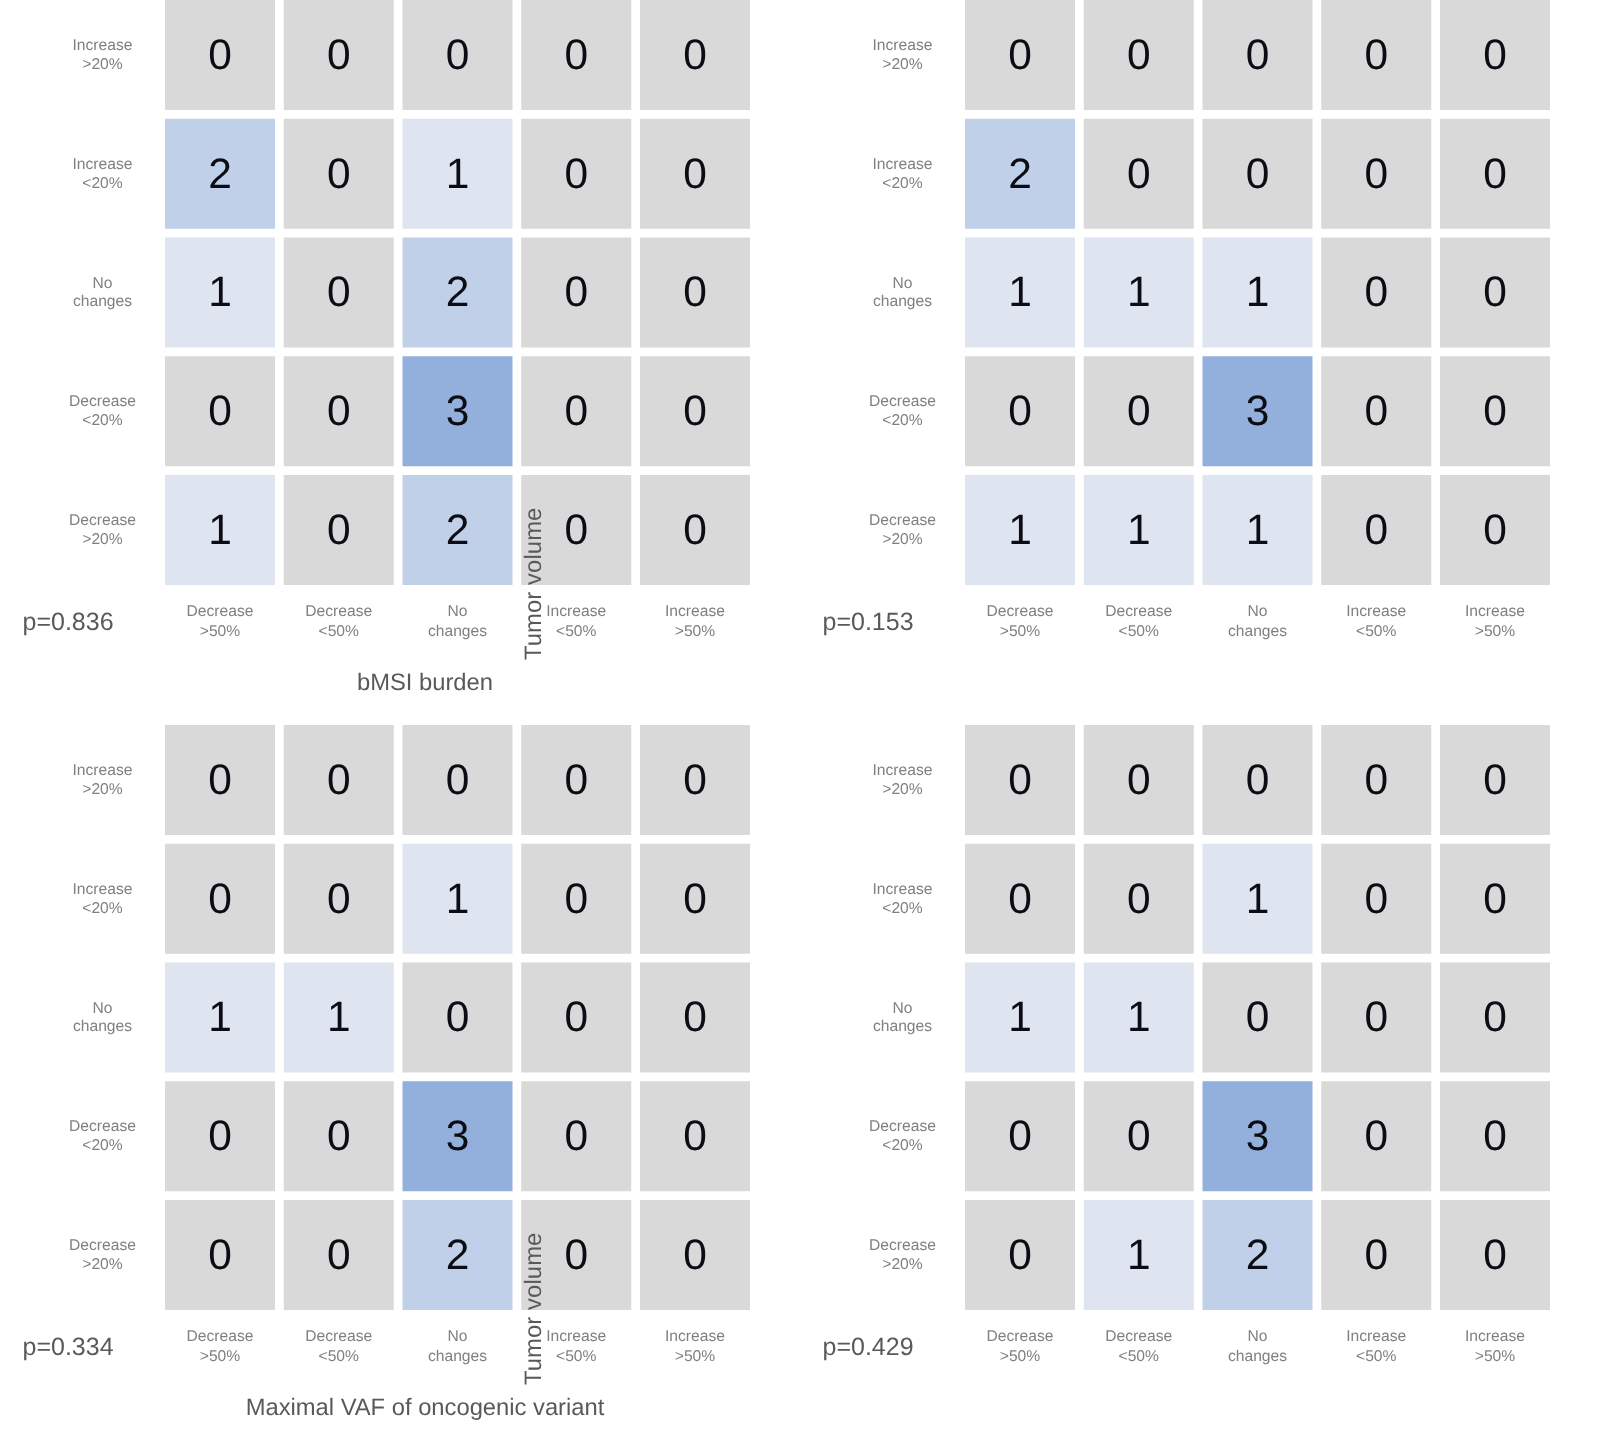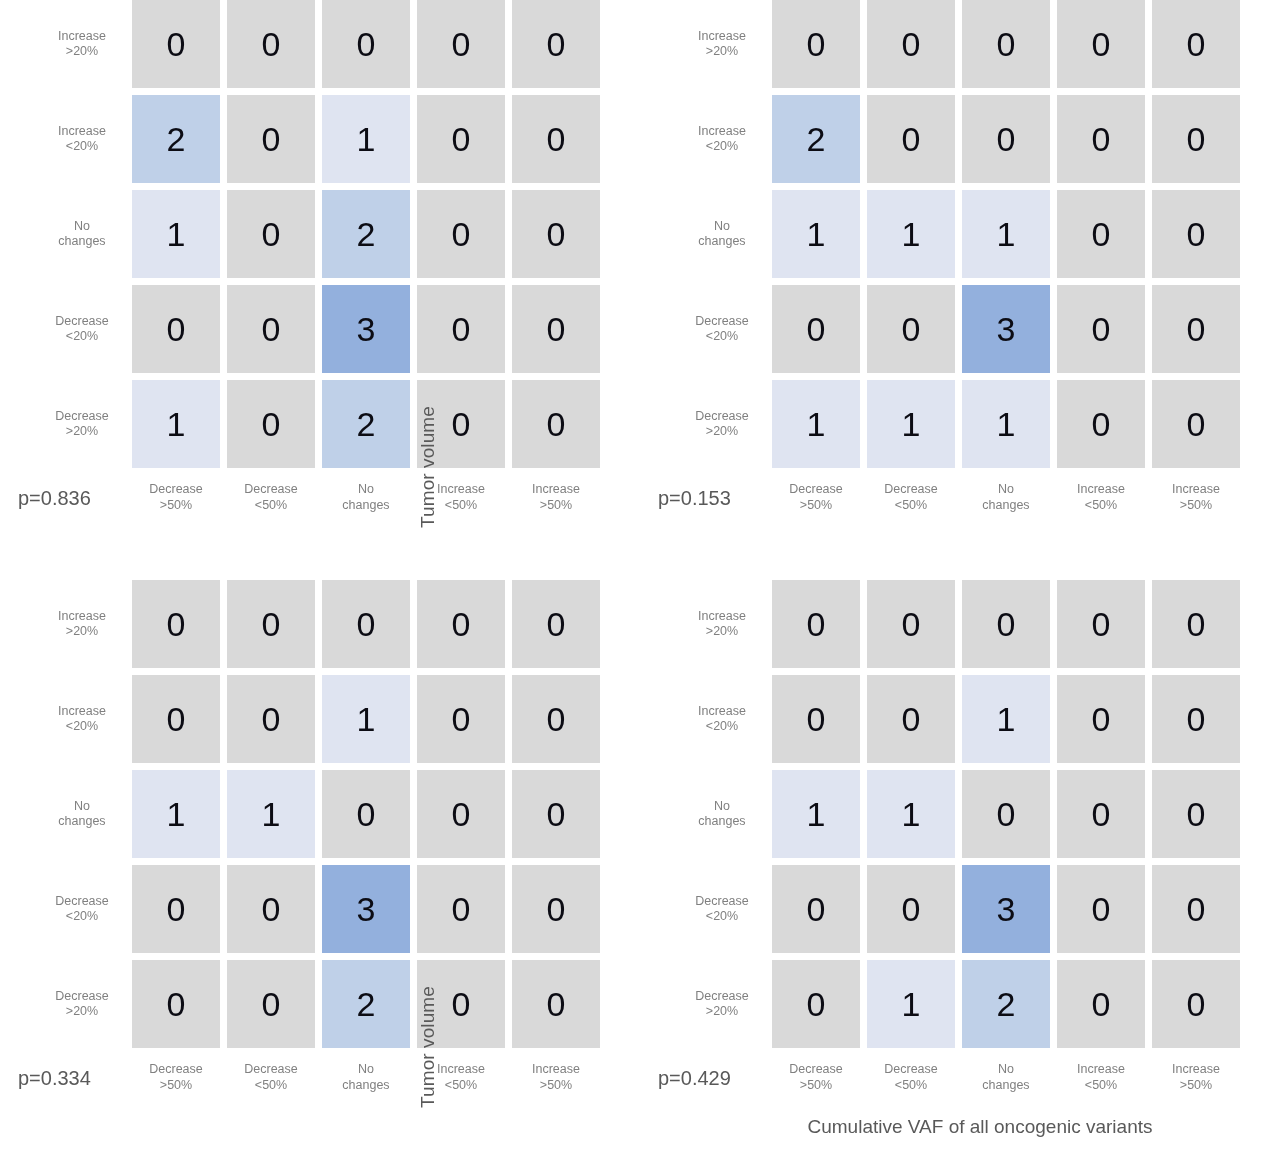--- a/index.html
+++ b/index.html
@@ -219,20 +219,21 @@
         <div class="col-label" style="left: 285px;">
           <span>Increase</span>
           <span>&lt;50%</span>
         </div>
         <div class="col-label" style="left: 380px;">
           <span>Increase</span>
           <span>&gt;50%</span>
         </div>
       </div>
       <div class="p-value">p=0.836</div>
+      <div class="x-axis-title">bMSI burden</div>
     </div>
     <div class="panel p1">
       <div class="y-title-wrap">
         <div class="y-axis-title" style="transform-origin: 240px 240px; left: -225px; top: 227px;">Tumor volume</div>
       </div>
       <div class="row-labels">
         <div class="row-label" style="top: 0px;">
           <span>Increase</span>
           <span>&gt;20%</span>
         </div>
@@ -371,20 +372,21 @@
         <div class="col-label" style="left: 285px;">
           <span>Increase</span>
           <span>&lt;50%</span>
         </div>
         <div class="col-label" style="left: 380px;">
           <span>Increase</span>
           <span>&gt;50%</span>
         </div>
       </div>
       <div class="p-value">p=0.334</div>
+      <div class="x-axis-title">Maximal VAF of oncogenic variant</div>
     </div>
     <div class="panel p3">
       <div class="y-title-wrap">
         <div class="y-axis-title" style="transform-origin: 240px 240px; left: -225px; top: 227px;">Tumor volume</div>
       </div>
       <div class="row-labels">
         <div class="row-label" style="top: 0px;">
           <span>Increase</span>
           <span>&gt;20%</span>
         </div>
@@ -448,15 +450,14 @@
         <div class="col-label" style="left: 285px;">
           <span>Increase</span>
           <span>&lt;50%</span>
         </div>
         <div class="col-label" style="left: 380px;">
           <span>Increase</span>
           <span>&gt;50%</span>
         </div>
       </div>
       <div class="p-value">p=0.429</div>
-      <div class="x-axis-title">Cumulative VAF of all oncogenic variants</div>
     </div>
   </div>
 
 </body></html>

